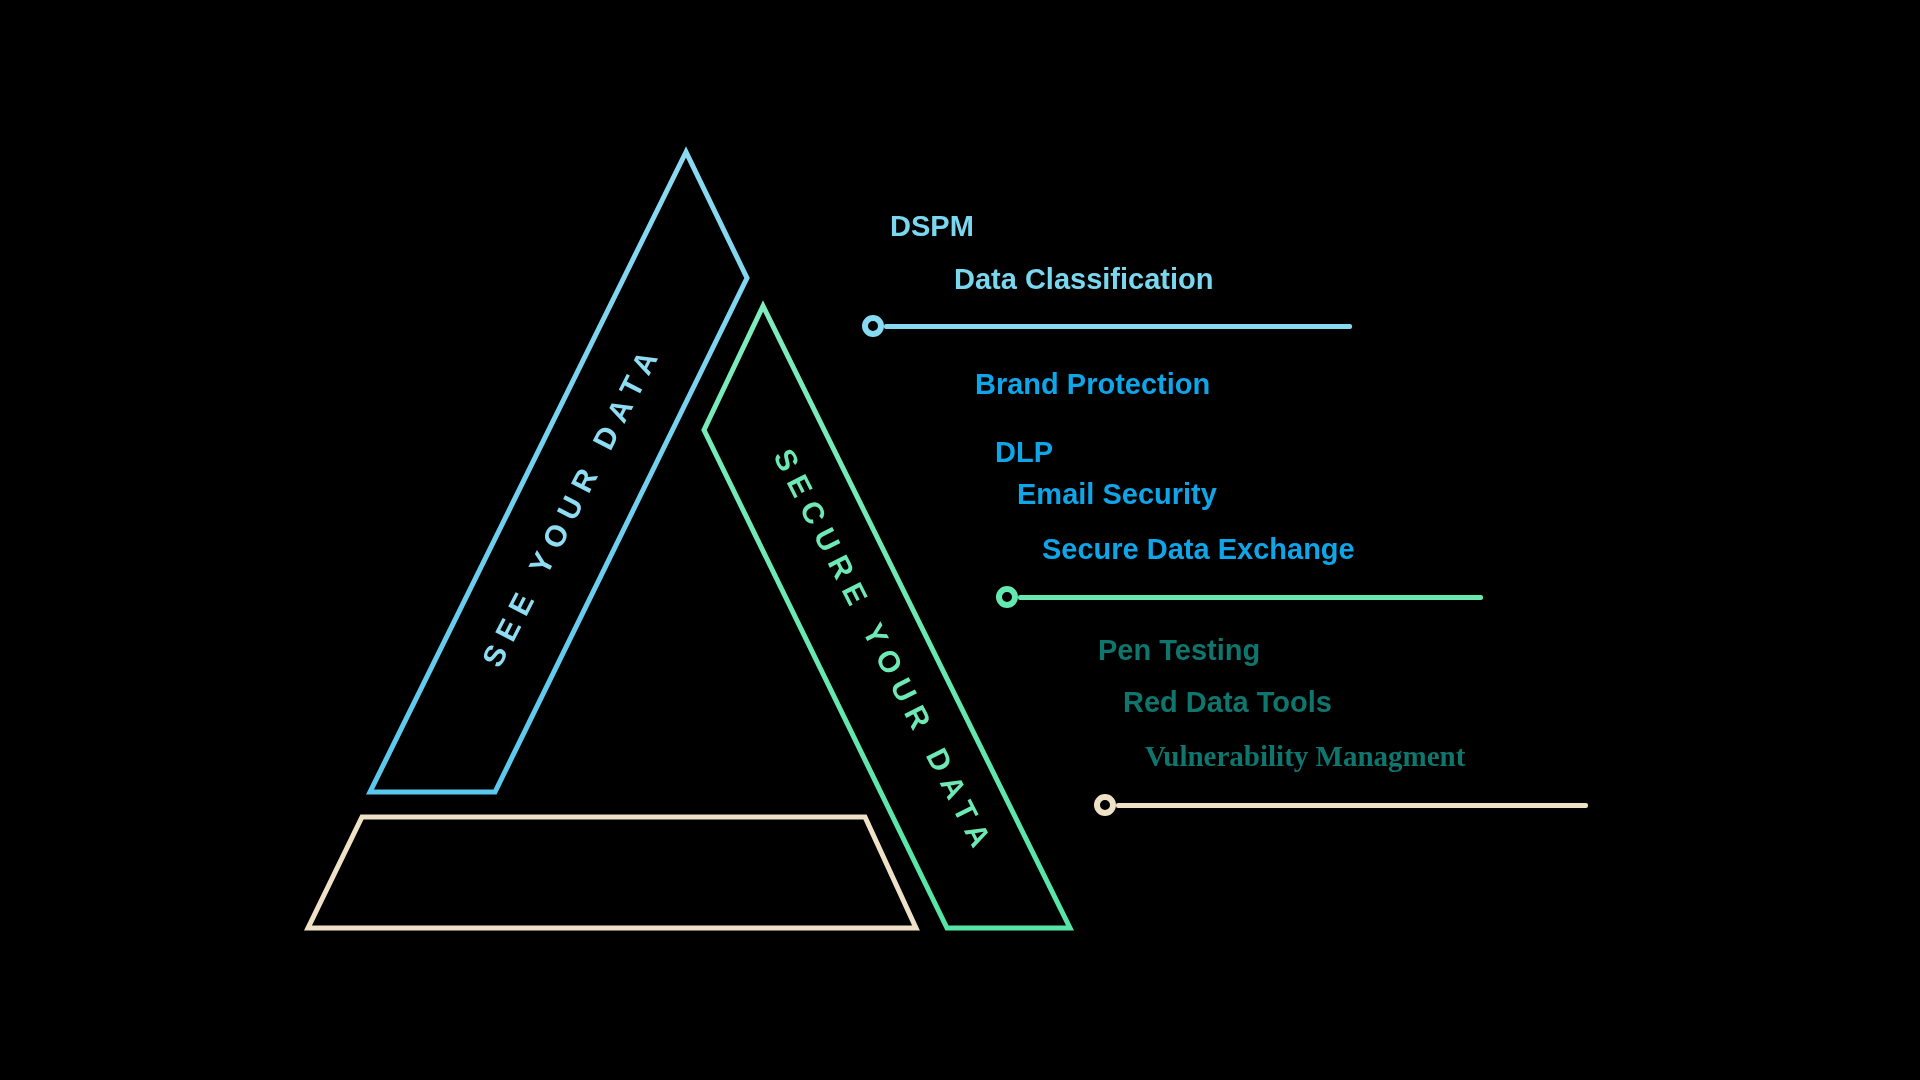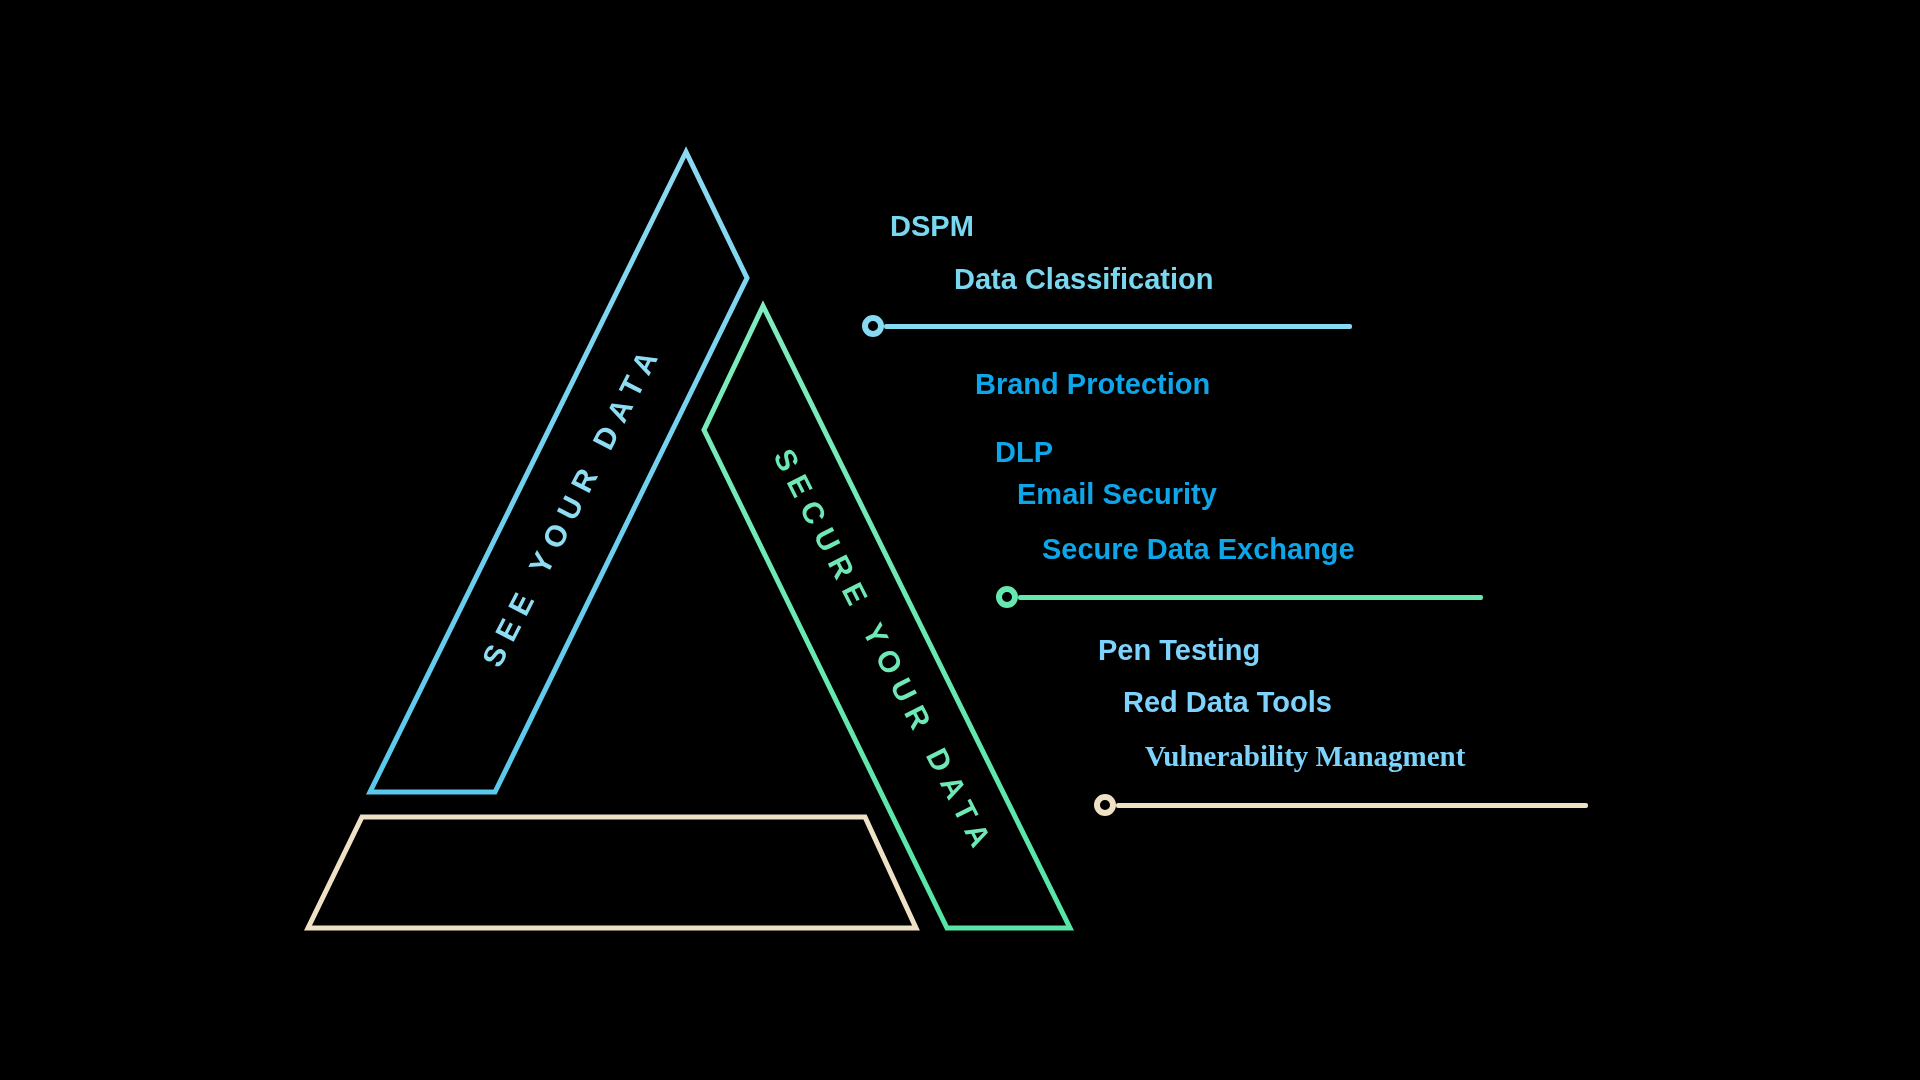--- a/index.html
+++ b/index.html
@@ -52,21 +52,21 @@
   }
   .lbl {
     position: absolute;
     font-weight: 700;
     font-size: 29px;
     line-height: 30px;
     white-space: nowrap;
   }
   .lbl.blue  { color: #79D8F0; }
   .lbl.green { color: #0ea5e9; }
-  .lbl.cream { color: #7dd3fc; }
+  .lbl.cream { color: #0f766e; }
 
   .l-dspm      { left: 890px;  top: 211px; }
   .l-dataclass { left: 915px;  top: 264px; margin-left: 39px; }
   .l-brand     { left: 975px;  top: 369px; }
   .l-dlp       { left: 995px;  top: 422px; margin-top: 15px; }
   .l-email     { left: 1017px; top: 479px; }
   .l-sde       { left: 1042px; top: 534px; }
   .l-pen       { left: 1098px; top: 635px; }
   .l-red       { left: 1123px; top: 687px; }
   .l-vuln      { left: 1145px; top: 741px; font-family: Liberation Serif, serif; }

